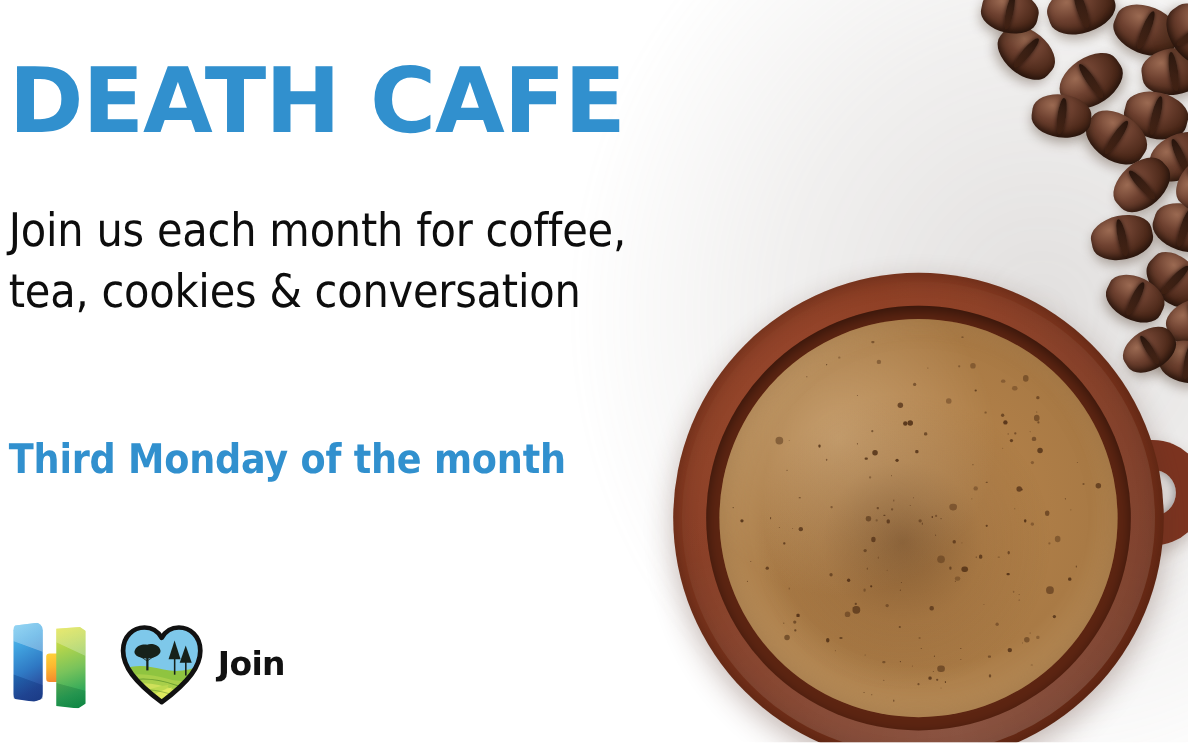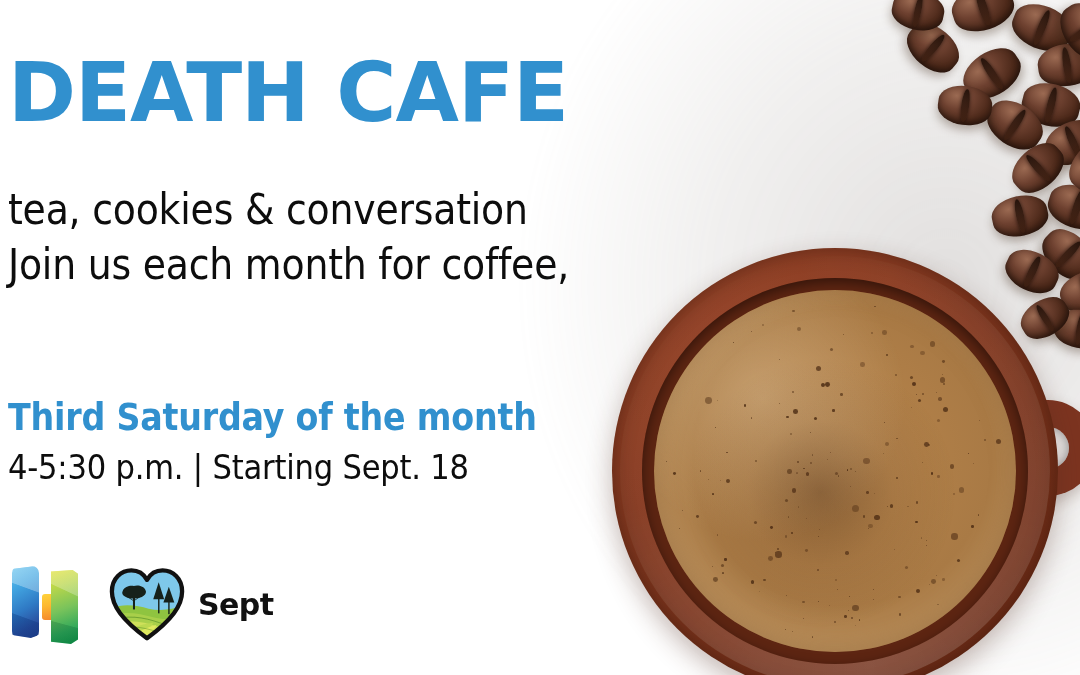--- a/index.html
+++ b/index.html
@@ -466,27 +466,26 @@
         </div>
       </div>
     </div>
   </div>
 
   <div class="content">
 
     <div class="headline">DEATH CAFE</div>
 
     <div class="blurb">
+      <span>Join us each month for coffee,</span>
       <span>tea, cookies &amp; conversation</span>
-      <span>Join us each month for coffee,</span>
     </div>
 
-    <div class="sched-bold">Third Saturday of the month</div>
-
-    <div class="sched-time">4-5:30 p.m. | Starting Sept. 18</div>
+    <div class="sched-bold">Third Monday of the month</div>
+
 
     <div class="logo-row">
 
       <div class="h-mark">
         <div class="panel-l"></div>
         <div class="bar"></div>
         <div class="panel-r"></div>
       </div>
 
       <div class="heart-logo">
@@ -523,18 +522,18 @@
               <rect x="77.2" y="46" width="1.8" height="17"></rect>
               <path d="M78 28 L85 48 L71 48 Z"></path>
             </g>
           </g>
 
           <path d="M50 94 C18 70 5 52 5 34 C5 17 17 7 30 7 C39 7 46 12 50 19 C54 12 61 7 70 7 C83 7 95 17 95 34 C95 52 82 70 50 94 Z" fill="none" stroke="#111111" stroke-width="5.5" stroke-linejoin="round"></path>
         </svg>
       </div>
 
       <div class="brand-words">
-        <span>Sept</span>
+        <span>Join</span>
       </div>
 
     </div>
   </div>
 </div>
 
 </body></html>

